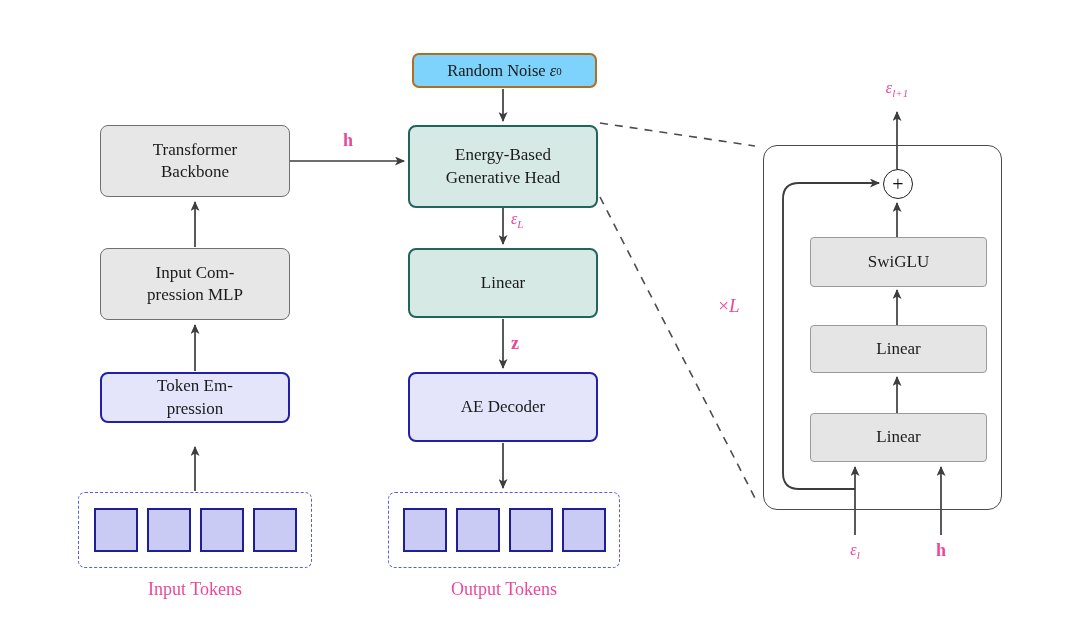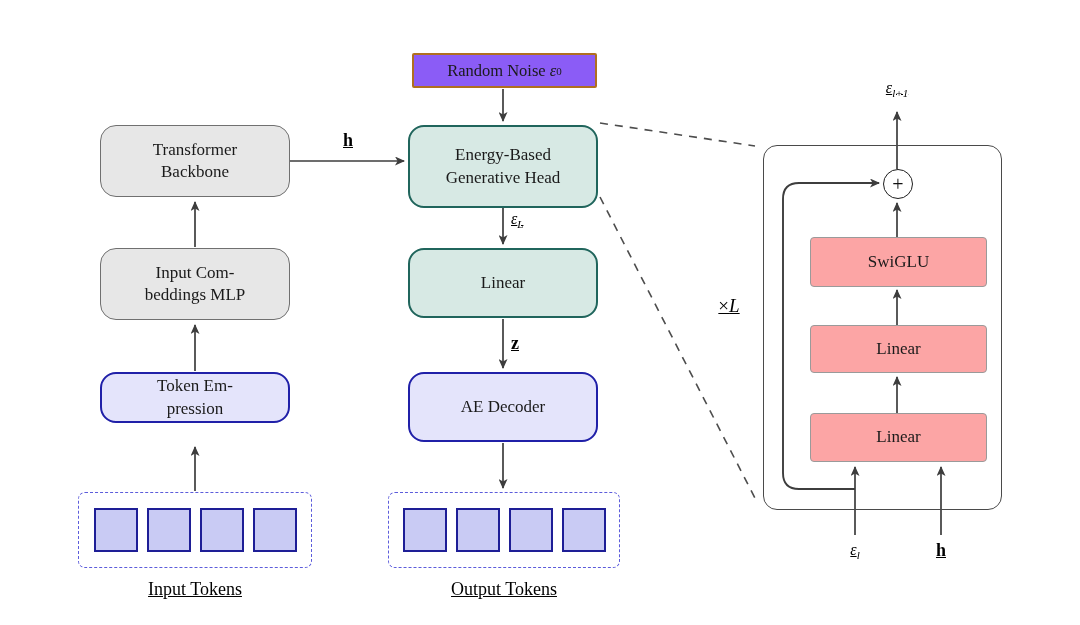--- a/index.html
+++ b/index.html
@@ -2,44 +2,44 @@
 <html><head>
 <meta charset="utf-8">
 <style>
   html,body{margin:0;padding:0;background:#ffffff;}
   #stage{
     position:relative;width:1080px;height:625px;background:#ffffff;overflow:hidden;
     font-family:"Liberation Serif","DejaVu Serif",serif;color:#1a1a1a;
   }
   #wires{position:absolute;left:0;top:0;width:1080px;height:625px;}
   .box{
-    position:absolute;border-radius:16px;display:flex;flex-direction:column;
+    position:absolute;border-radius:8px;display:flex;flex-direction:column;
     align-items:center;justify-content:center;text-align:center;
     font-size:17px;line-height:1.3;color:#1a1a1a;box-sizing:border-box;
   }
   .gray{background:#e7e7e7;border:1.7px solid #707070;}
   .teal{background:#d7e9e4;border:2px solid #20655c;}
   .lav{background:#e4e4fb;border:2px solid #2020a8;}
-  .orange{background:#8b5cf6;border:2px solid #b06f20;border-radius:2px;font-size:16.5px;}
-  .detailbox{background:#fca5a5;border:1.5px solid #9a9a9a;border-radius:4px;}
+  .orange{background:#7dd3fc;border:2px solid #b06f20;border-radius:7px;font-size:16.5px;}
+  .detailbox{background:#e5e5e5;border:1.5px solid #9a9a9a;border-radius:4px;}
   .panel{
     position:absolute;left:763px;top:145px;width:239px;height:365px;
     border:1.8px solid #4a4a4a;border-radius:14px;box-sizing:border-box;background:transparent;
   }
   .dashedbox{
     position:absolute;border:1.6px dashed #5c5cdb;border-radius:7px;box-sizing:border-box;
     display:flex;align-items:center;justify-content:center;gap:9px;
   }
   .square{width:44px;height:44px;background:#c9cbf4;border:2.2px solid #1e1e96;box-sizing:border-box;}
   .plus-circle{
     position:absolute;left:883px;top:169px;width:30px;height:30px;border:1.8px solid #1f1f1f;
     border-radius:50%;background:#ffffff;display:flex;align-items:center;justify-content:center;
     font-size:20px;line-height:1;color:#111;box-sizing:border-box;
   }
-  .lbl{position:absolute;color:#000000;text-align:center;text-decoration:underline;}
+  .lbl{position:absolute;color:#ec4899;text-align:center;}
   .caption{font-size:18px;}
   .mathit{font-style:italic;}
   .mathbf{font-weight:bold;font-size:18px;}
   .eps{font-style:italic;font-size:16px;}
   sub{font-size:11px;line-height:0;}
   sub.it{font-style:italic;}
   .timesL{font-size:19px;}
 </style>
 </head>
 <body>
@@ -76,21 +76,21 @@
     <line x1="941" y1="535" x2="941" y2="467" stroke="#3d3d3d" stroke-width="1.7" marker-end="url(#ah)"></line>
   </svg>
 
   <div class="box gray" style="left:100px;top:125px;width:190px;height:72px">
     <div>Transformer</div>
     <div>Backbone</div>
   </div>
 
   <div class="box gray" style="left:100px;top:248px;width:190px;height:72px">
     <div>Input Com-</div>
-    <div>beddings MLP</div>
+    <div>pression MLP</div>
   </div>
 
   <div class="box lav" style="left:100px;top:372px;width:190px;height:51px">
     <div>Token Em-</div>
     <div>pression</div>
   </div>
 
   <div class="dashedbox" style="left:78px;top:492px;width:234px;height:76px">
     <div class="square"></div>
     <div class="square"></div>

